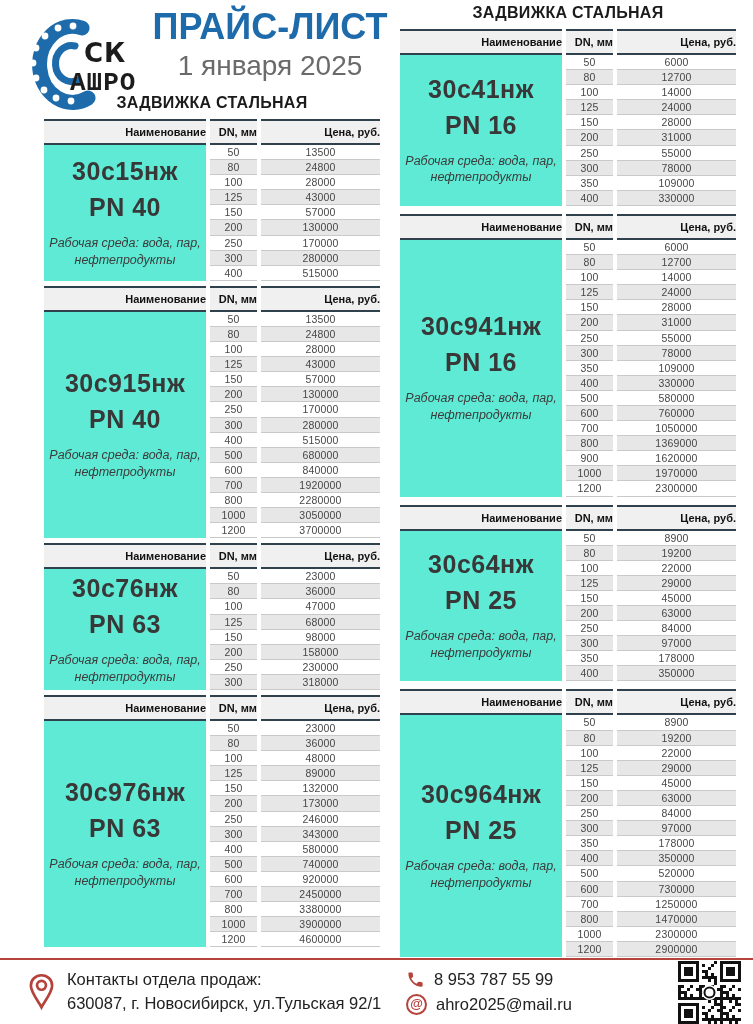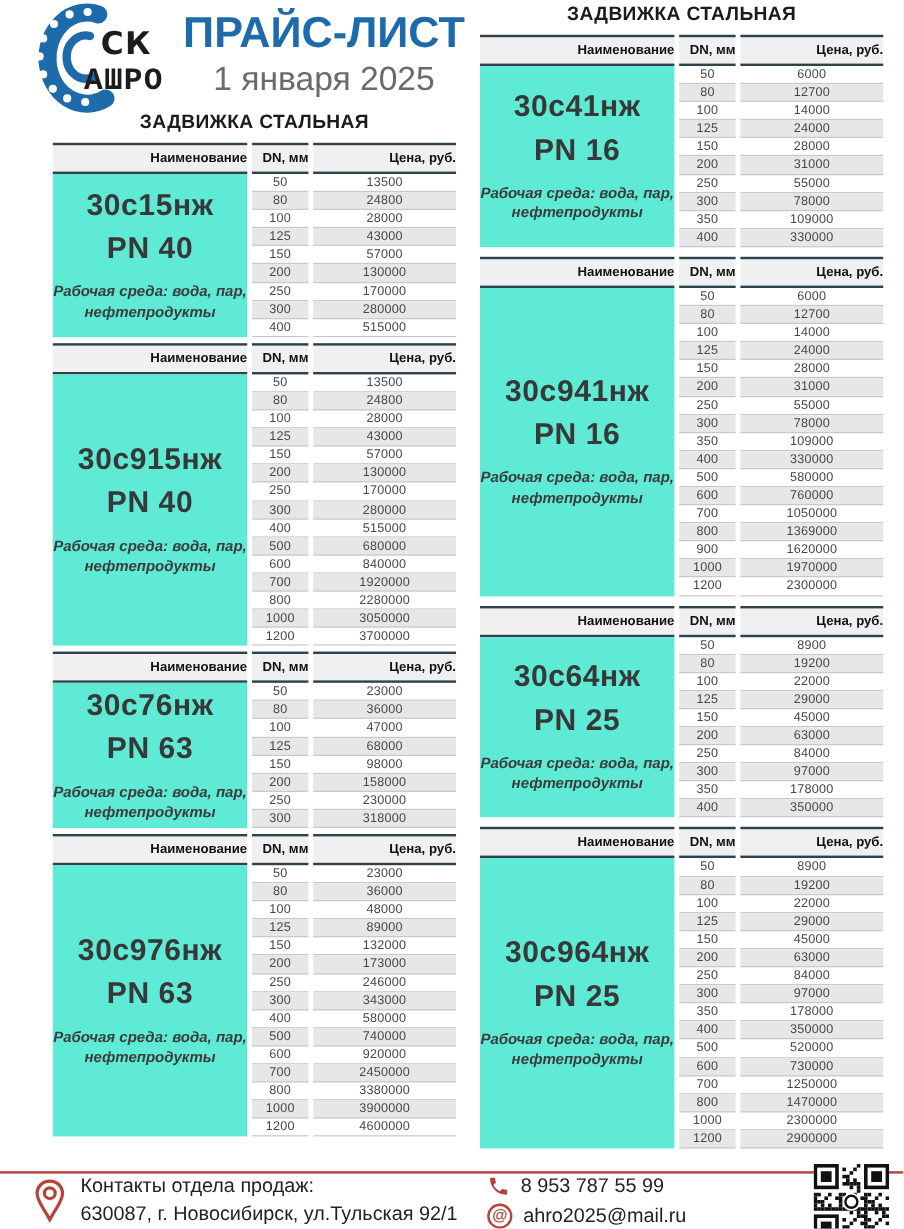--- a/index.html
+++ b/index.html
@@ -1,21 +1,21 @@
 <!DOCTYPE html>
 <html><head>
 <meta charset="utf-8">
 <style>
   * { margin:0; padding:0; box-sizing:border-box; }
   html,body { background:#e9e9e9; }
   body { font-family:"Liberation Sans", sans-serif; }
   .page { position:relative; width:753px; height:1024px; background:#ffffff; overflow:hidden; margin:0 auto; }
 
   
-  .logo { position:absolute; left:20px; top:2px; width:130px; height:94px; }
+  .logo { position:absolute; left:20px; top:18px; width:130px; height:94px; }
   .logo-text { position:absolute; color:#1c1c1c; font-weight:bold; letter-spacing:1px;
                font-family:"DejaVu Sans", sans-serif; }
   .logo-text.l1 { left:64px; top:20px; font-size:26px; }
   .logo-text.l2 { left:50px; top:50px; font-size:26px;font-family:Liberation Mono, monospace; }
   .title-block { position:absolute; left:148px; top:8px; width:244px; text-align:center; }
   .main-title { font-size:36px; font-weight:bold; color:#1d6bab; letter-spacing:0; line-height:1.05; }
   .date-line  { font-size:28px; color:#6a6a6a; margin-top:4px; }
 
   .section-title { font-size:16px; font-weight:bold; color:#1b1b1b; text-align:center; letter-spacing:.3px; }
 
@@ -36,25 +36,25 @@
   .thead { height:26px; line-height:22px; background:#f0f0f0;
            border-top:2px solid #2e414c; border-bottom:2px solid #2e414c;
            font-size:11px; font-weight:bold; color:#111; text-align:right; }
   .rows { display:flex; flex-direction:column; }
   .cell { height:15.1px; line-height:14px; font-size:10.5px; color:#474747;
           text-align:center; border-bottom:1px solid #c9c9c9; letter-spacing:.2px; }
   .cell:nth-child(even) { background:#e7e7e7; }
   .name-body { flex:1; display:flex; flex-direction:column; align-items:center; justify-content:center; background:#5eead4; }
   .pname { font-size:25px; font-weight:bold; color:#383838; letter-spacing:.5px; }
   .ppn   { font-size:25px; font-weight:bold; color:#383838; margin-top:7px; letter-spacing:.5px; }
-  .pmedium { font-size:12.5px; font-style:italic; font-weight:bold; color:#3c3c3c;
+  .pmedium { font-size:12.5px; font-style:italic; font-weight:normal; color:#3c3c3c;
              margin-top:13px; width:162px; text-align:center; line-height:1.35; }
 
   
-  .footer { position:absolute; left:0; right:0; bottom:0; height:48px; background:#fff;
+  .footer { position:absolute; left:0; right:0; bottom:0; height:66px; background:#fff;
             border-top:2px solid #b5433c; }
   .footer-inner { display:flex; align-items:center; height:100%; padding:0 12px 0 28px; }
   .contact-left { display:flex; align-items:center; gap:12px; width:378px; }
   .contact-text { font-size:16.5px; color:#222; line-height:1.45; }
   .contact-mid { display:flex; flex-direction:column; gap:5px; }
   .mid-row { display:flex; align-items:center; gap:9px; font-size:16.5px; color:#222; }
   .at-badge { width:21px; height:21px; border:2px solid #b5433c; border-radius:50%;
               color:#b5433c; font-size:13px; font-weight:bold; text-align:center; line-height:16px; }
   .qr-box { margin-left:auto; width:63px; height:63px; }
 </style>

